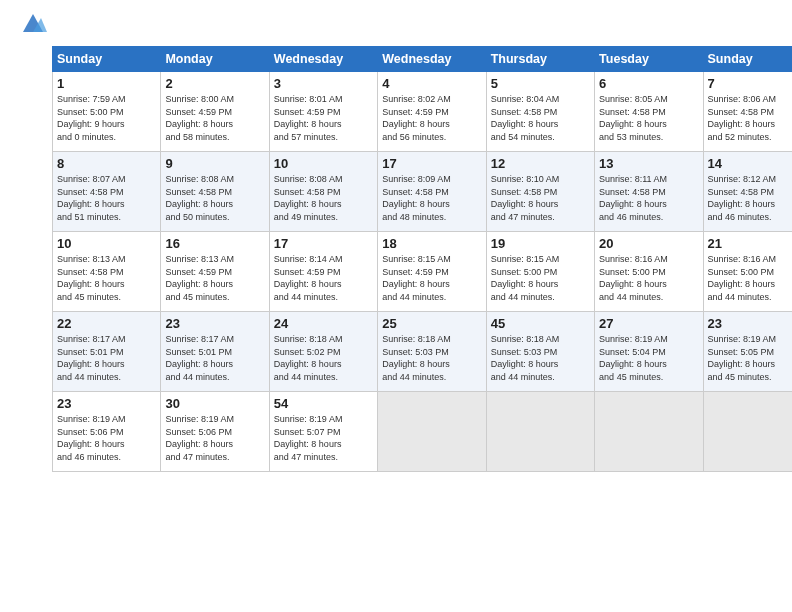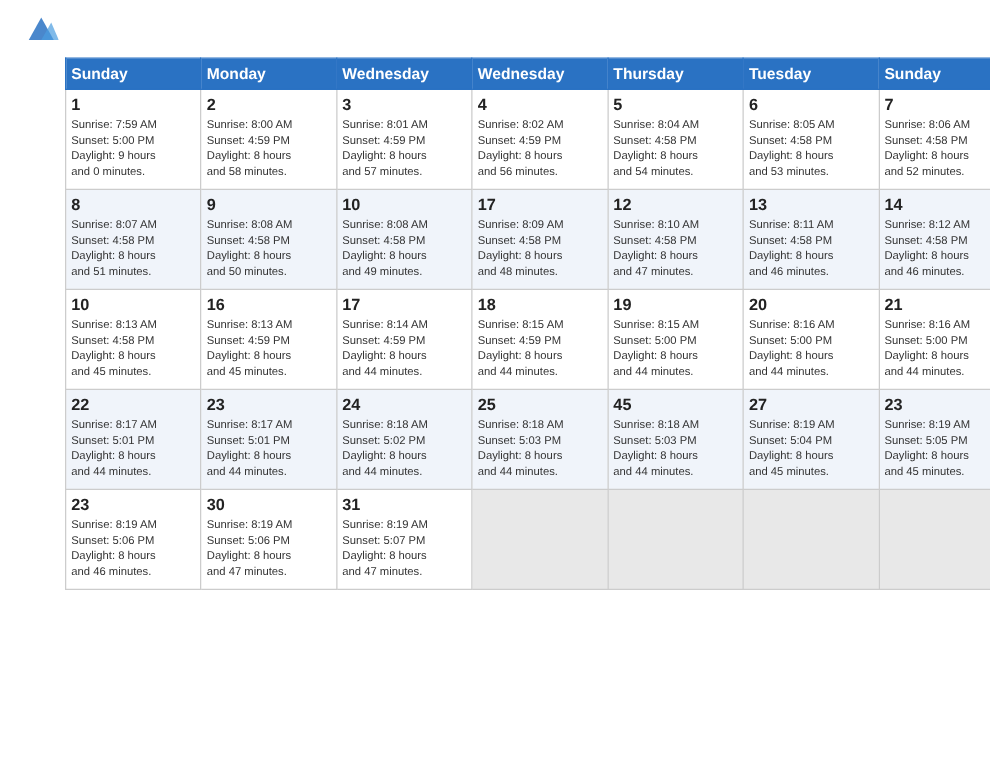--- a/index.html
+++ b/index.html
@@ -245,21 +245,21 @@
         <tr>
           <td>
             <span class="day-num">23</span>
             <div class="day-info">Sunrise: 8:19 AM<br>Sunset: 5:06 PM<br>Daylight: 8 hours<br>and 46 minutes.</div>
           </td>
           <td>
             <span class="day-num">30</span>
             <div class="day-info">Sunrise: 8:19 AM<br>Sunset: 5:06 PM<br>Daylight: 8 hours<br>and 47 minutes.</div>
           </td>
           <td>
-            <span class="day-num">31</span>
+            <span class="day-num">54</span>
             <div class="day-info">Sunrise: 8:19 AM<br>Sunset: 5:07 PM<br>Daylight: 8 hours<br>and 47 minutes.</div>
           </td>
           <td class="empty"></td>
           <td class="empty"></td>
           <td class="empty"></td>
           <td class="empty"></td>
         </tr>
       </tbody>
   </table>
 </div>

